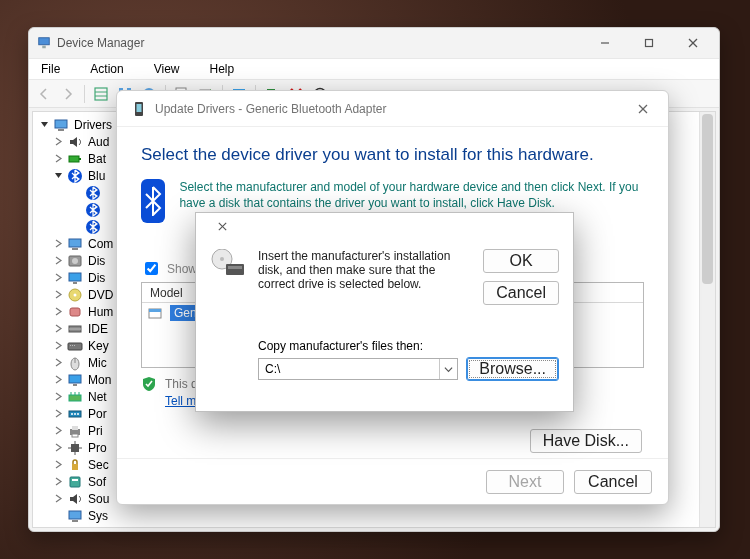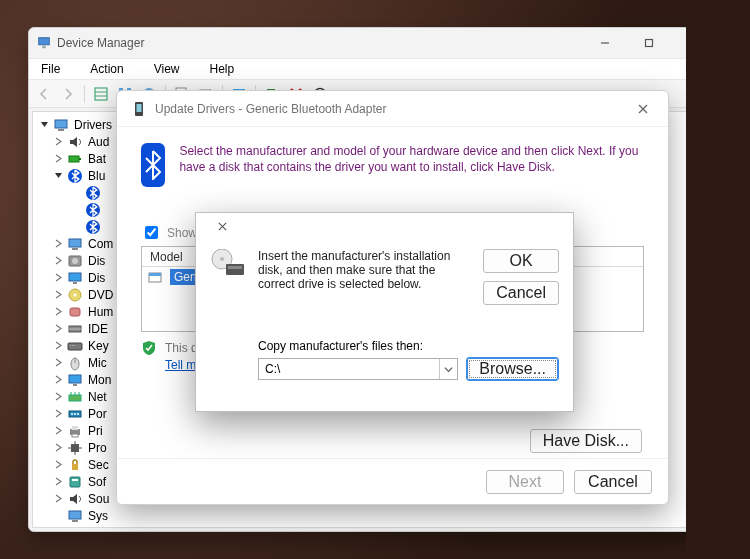--- a/index.html
+++ b/index.html
@@ -1,18 +1,18 @@
 <!DOCTYPE html>
 <html><head>
 <meta charset="utf-8">
 <style>
   * { box-sizing: border-box; }
   html, body { margin:0; padding:0; height:100%; font-family: "Segoe UI", Tahoma, sans-serif; font-size:12px; color:#000; }
   body { background: radial-gradient(circle at 20% 30%, #6b4436, #2e1a13 70%); }
-  .desktop { position:relative; width:686px; height:559px; overflow:hidden;text-decoration:underline; }
+  .desktop { position:relative; width:750px; height:559px; overflow:hidden;text-decoration:underline; }
 
   
   .dm-window { position:absolute; left:28px; top:27px; width:692px; height:505px;
     background:#f3f3f3; border:1px solid #cfcfcf; border-radius:6px; box-shadow:0 8px 22px rgba(0,0,0,.35); display:flex; flex-direction:column; }
 
   .titlebar { height:30px; display:flex; align-items:center; padding:0 4px 0 8px; }
   .titlebar .t-icon { width:14px; height:14px; margin-right:6px; }
   .titlebar .title { flex:1; color:#555; }
   .win-controls { display:flex; gap:0; }
   .win-btn { width:44px; height:28px; display:flex; align-items:center; justify-content:center; color:#555; }
@@ -43,21 +43,21 @@
   
   .upd-window { position:absolute; left:116px; top:90px; width:553px; height:415px;
     background:#fff; border:1px solid #cfcfcf; border-radius:6px; box-shadow:0 10px 30px rgba(0,0,0,.35);
     display:flex; flex-direction:column; }
   .upd-title { height:36px; display:flex; align-items:center; padding:0 6px 0 14px; border-bottom:1px solid #eee;}
   .upd-title .t-icon{ width:16px;height:16px;margin-right:8px;}
   .upd-title .title{ flex:1; font-size:12px; color:#737373;}
   .upd-close{ width:38px;height:28px;display:flex;align-items:center;justify-content:center;color:#666;}
   .upd-body{ flex:1; padding:16px 24px 0 24px; display:flex; flex-direction:column; }
   .upd-heading{ color:#0a3e8f; font-size:17px; margin:2px 0 14px 0; }
-  .upd-hint{ display:flex; gap:14px; align-items:flex-start; font-size:12px; color:#701a75; }
+  .upd-hint{ display:flex; gap:14px; align-items:flex-start; font-size:12px; color:#0f766e; }
   .bt-badge{ width:44px;height:44px; border-radius:6px; background:#0a4dd6; display:flex;align-items:center;justify-content:center;}
   .chk-row{ margin-top:36px; display:flex; align-items:center; gap:6px; color:#888;}
   .chk-row input{ width:13px;height:13px; }
   .model-box{ margin-top:4px; border:1px solid #b8b8b8; background:#fff; height:86px; }
   .model-header{ height:20px; border-bottom:1px solid #d8d8d8; display:flex; align-items:center; padding:0 8px; font-size:12px; color:#333;}
   .model-item{ height:20px; display:flex; align-items:center; gap:6px; padding:0 6px; }
   .model-item .lbl{ background:#2f7ee0; color:#fff; padding:1px 4px; overflow:hidden;}
   .signed-row{ margin-top:8px; display:flex; align-items:center; gap:8px; color:#777;}
   .signed-row .shield{ width:16px;height:16px;}
   .link{ color:#0654c3; text-decoration:underline;}
@@ -541,20 +541,21 @@
       <span class="title">Update Drivers - Generic Bluetooth Adapter</span>
       <div class="upd-close">
           <svg width="12" height="12" viewBox="0 0 12 12">
             <line x1="2" y1="2" x2="10" y2="10" stroke="currentColor" stroke-width="1.2"></line>
             <line x1="10" y1="2" x2="2" y2="10" stroke="currentColor" stroke-width="1.2"></line>
           </svg>
         </div>
     </div>
 
     <div class="upd-body" style="position:relative">
+      <div class="upd-heading">Select the device driver you want to install for this hardware.</div>
 
       <div class="upd-hint">
         <div class="bt-badge">
           <svg width="22" height="30" viewBox="0 0 22 30">
               <path d="M11 1 L18 8 L11 15 L18 22 L11 29 V1 M4 8 L18 22 M4 22 L18 8" fill="none" stroke="#fff" stroke-width="2"></path>
             </svg>
         </div>
         <div style="line-height:1.35">Select the manufacturer and model of your hardware device and then click Next. If you have a disk that contains the driver you want to install, click Have Disk.</div>
       </div>
 

